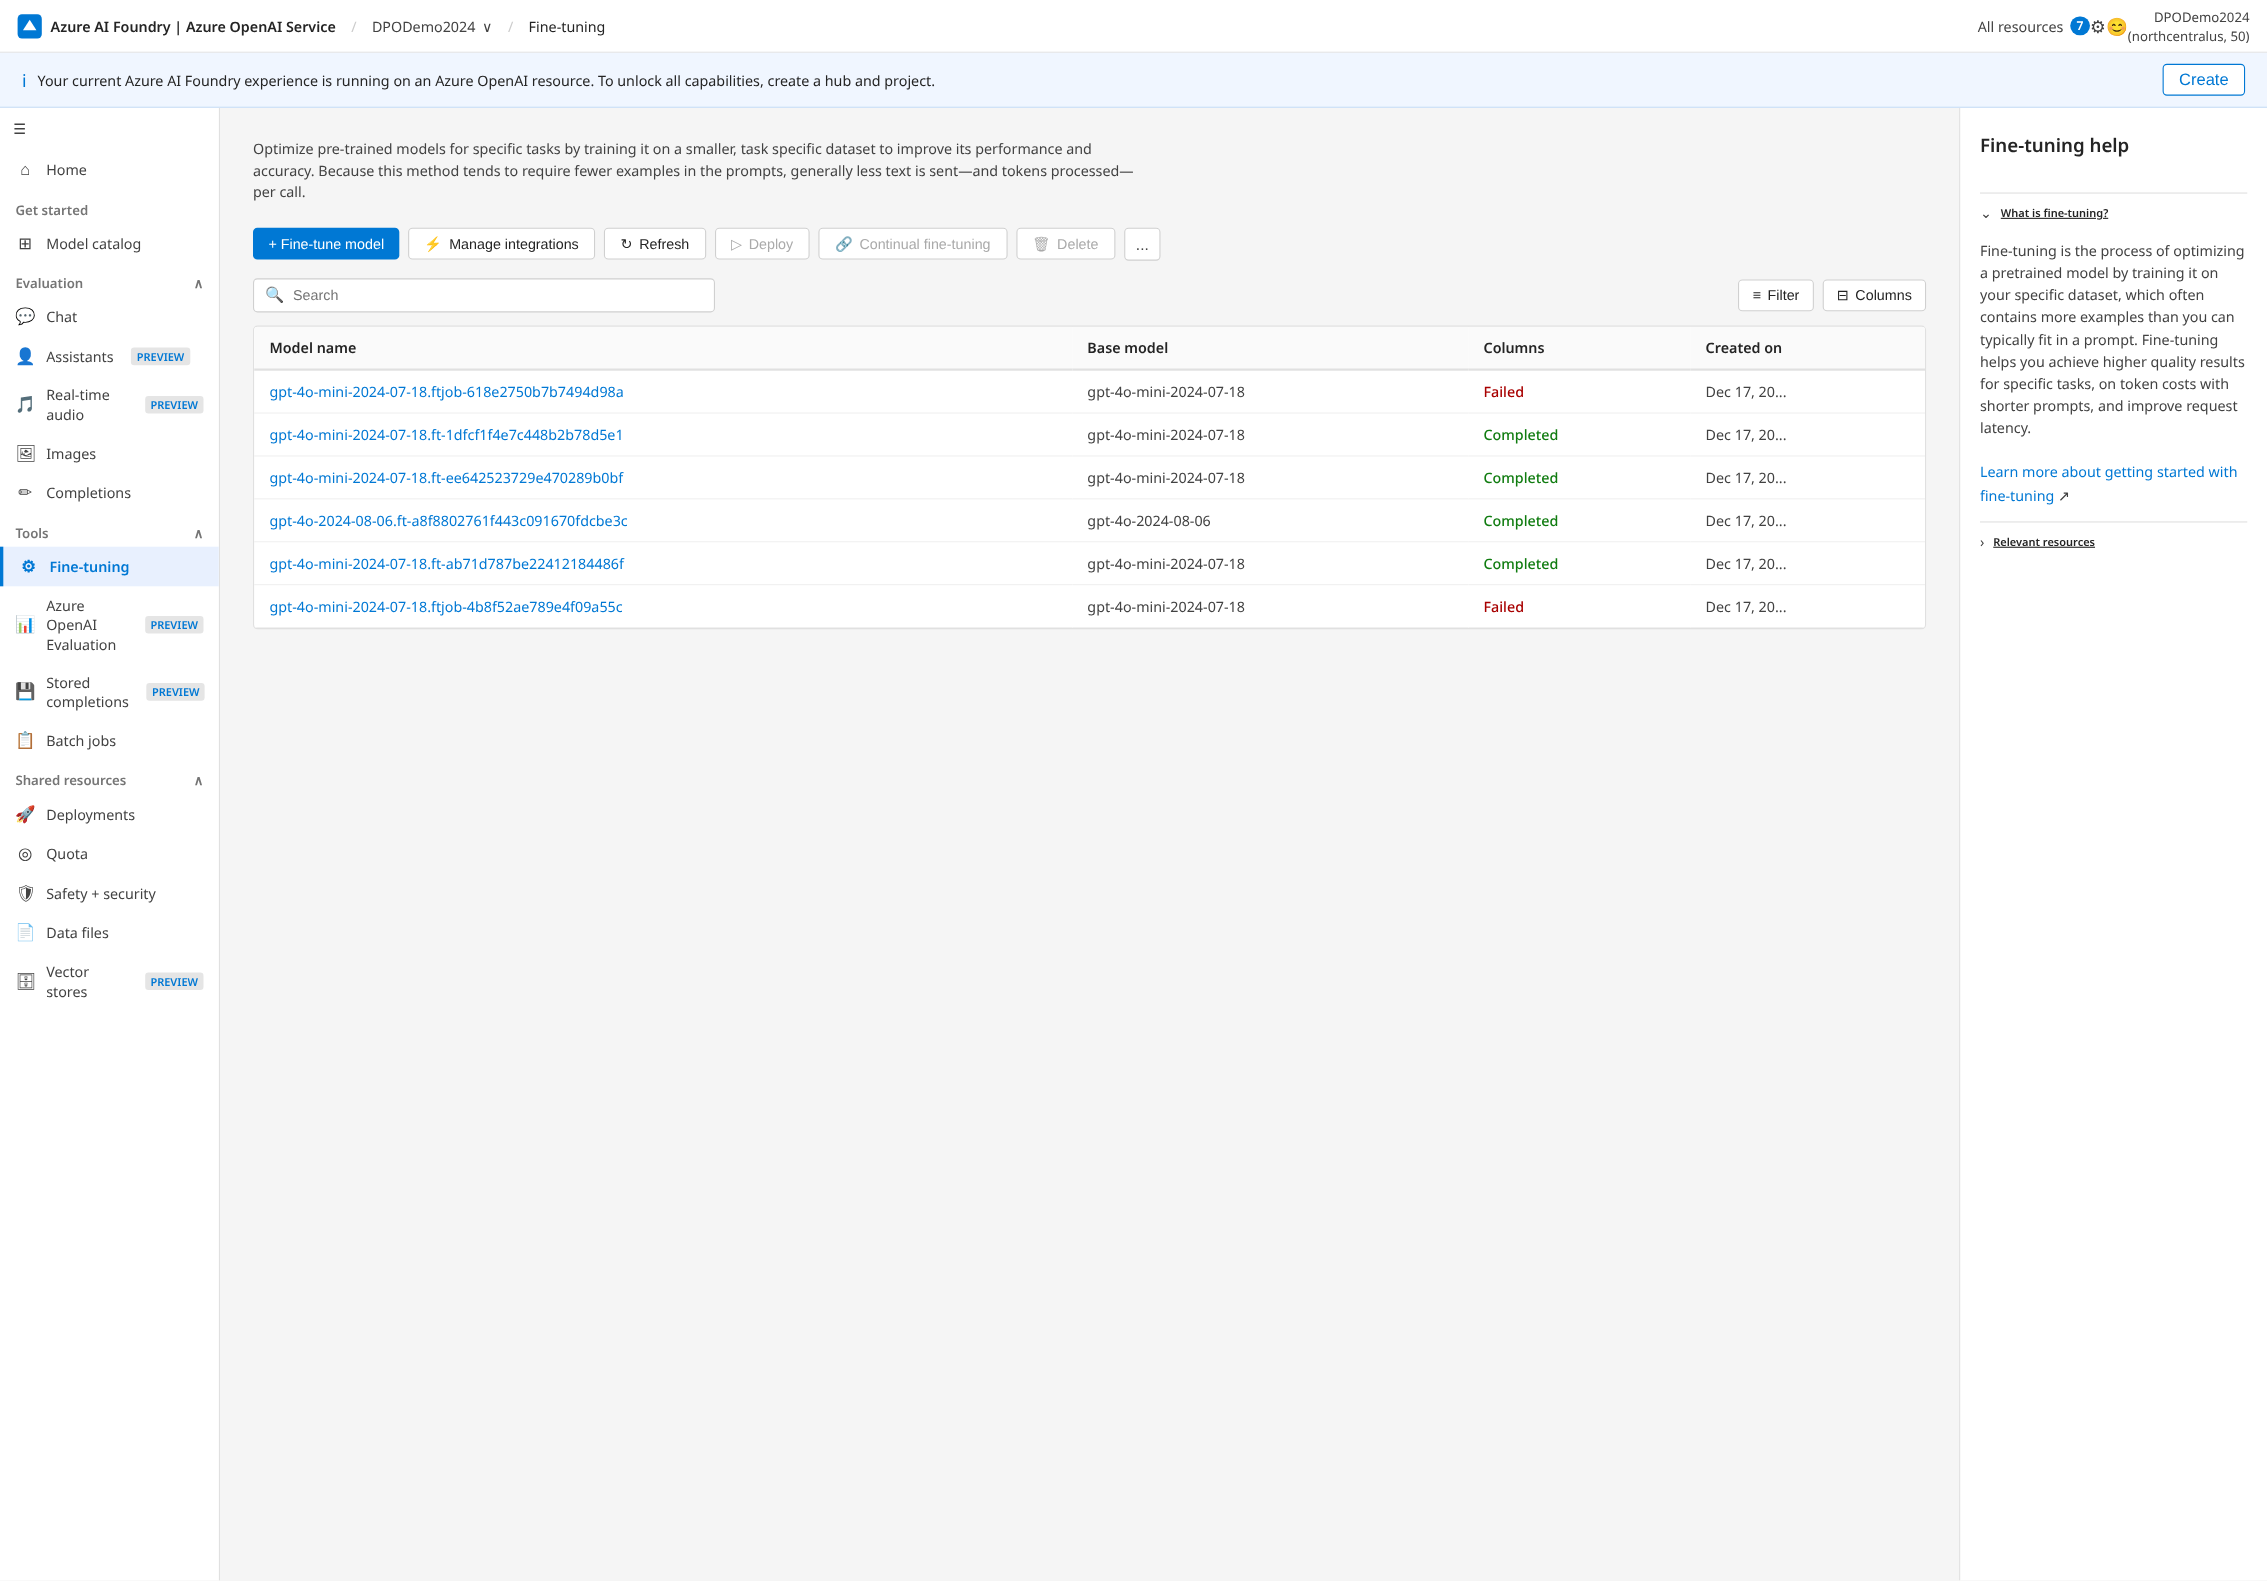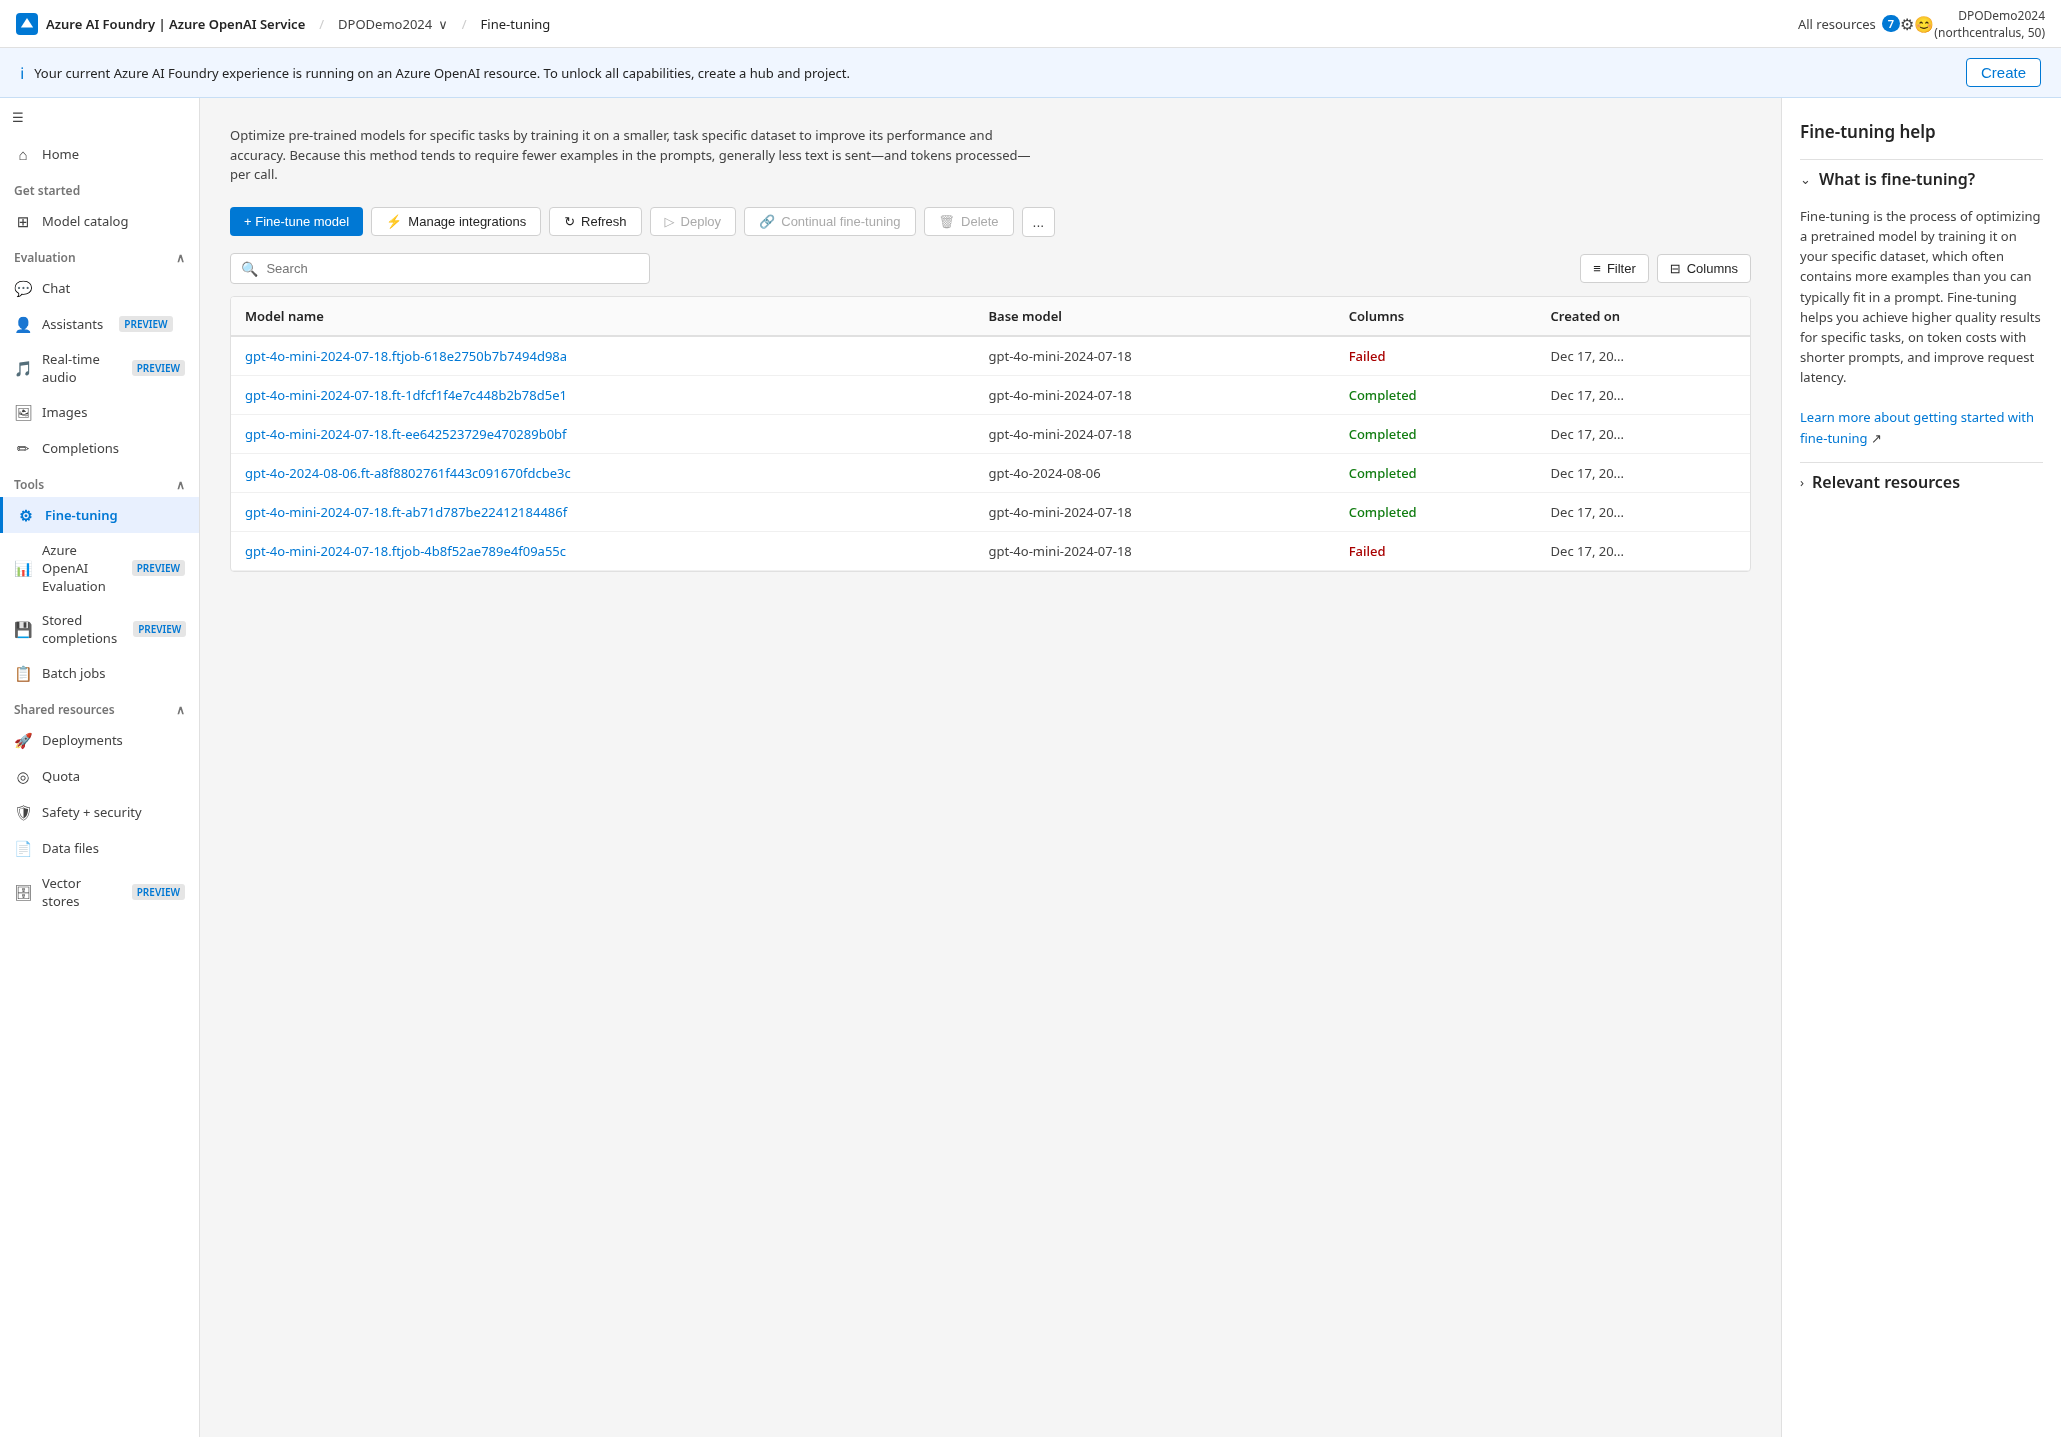--- a/index.html
+++ b/index.html
@@ -62,24 +62,24 @@
     thead tr { border-bottom: 2px solid #e0e0e0; }
     thead th { padding: 10px 14px; text-align: left; font-weight: 600; font-size: 13px; color: #242424; background: #fafafa; white-space: nowrap; }
     tbody tr { border-bottom: 1px solid #f0f0f0; }
     tbody td { padding: 10px 14px; font-size: 13px; color: #424242; }
     .model-link { color: #0078d4; cursor: pointer; text-decoration: none; font-size: 13px; }
     .status-completed { color: #107c10; font-weight: 500; }
     .status-failed { color: #a80000; font-weight: 500; }
 
     
     .help-panel { width: 280px; background: #fff; border-left: 1px solid #e0e0e0; padding: 22px 18px; overflow-y: auto; flex-shrink: 0; }
-    .help-title { font-size: 17px; font-weight: 600; color: #242424; margin-bottom: 16px; }
+    .help-title { font-size: 17px; font-weight: 600; color: #242424; margin-bottom: 32px; }
     .help-section { margin-bottom: 14px; }
     .help-section-header { display: flex; align-items: center; gap: 8px; cursor: pointer; padding: 8px 0; border-top: 1px solid #e0e0e0; }
-    .help-section-header-title { font-size: 16px; font-weight: 600; color: #242424; }
+    .help-section-header-title { font-size: 10px; font-weight: 600; color: #242424; text-decoration: underline; }
     .help-chevron { color: #424242; font-size: 13px; }
     .help-body { font-size: 13px; color: #424242; line-height: 1.55; margin-top: 8px; }
     .help-link { color: #0078d4; cursor: pointer; text-decoration: none; }
     .help-section-collapsed .help-section-header { padding: 8px 0; }
 
     .chevron-down::before { content: '⌄'; }
     .chevron-right::before { content: '›'; }
 
     
     ::-webkit-scrollbar { width: 6px; height: 6px; }

